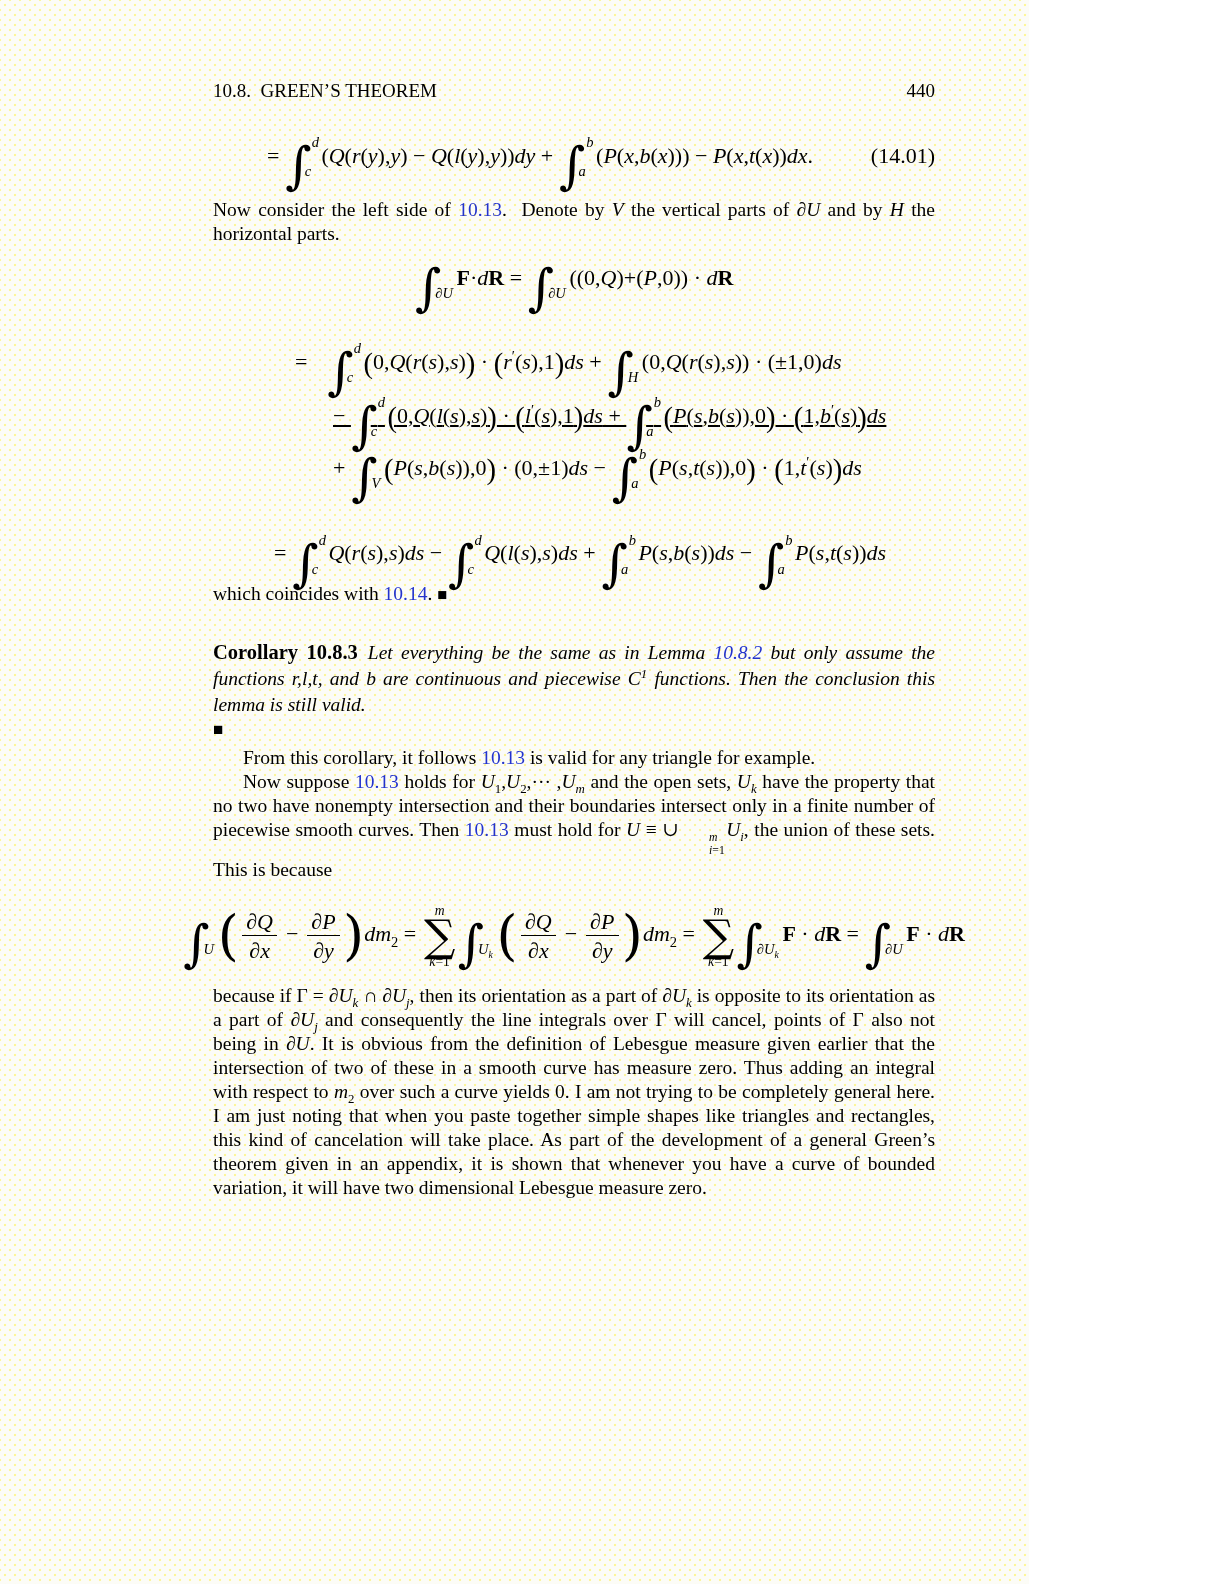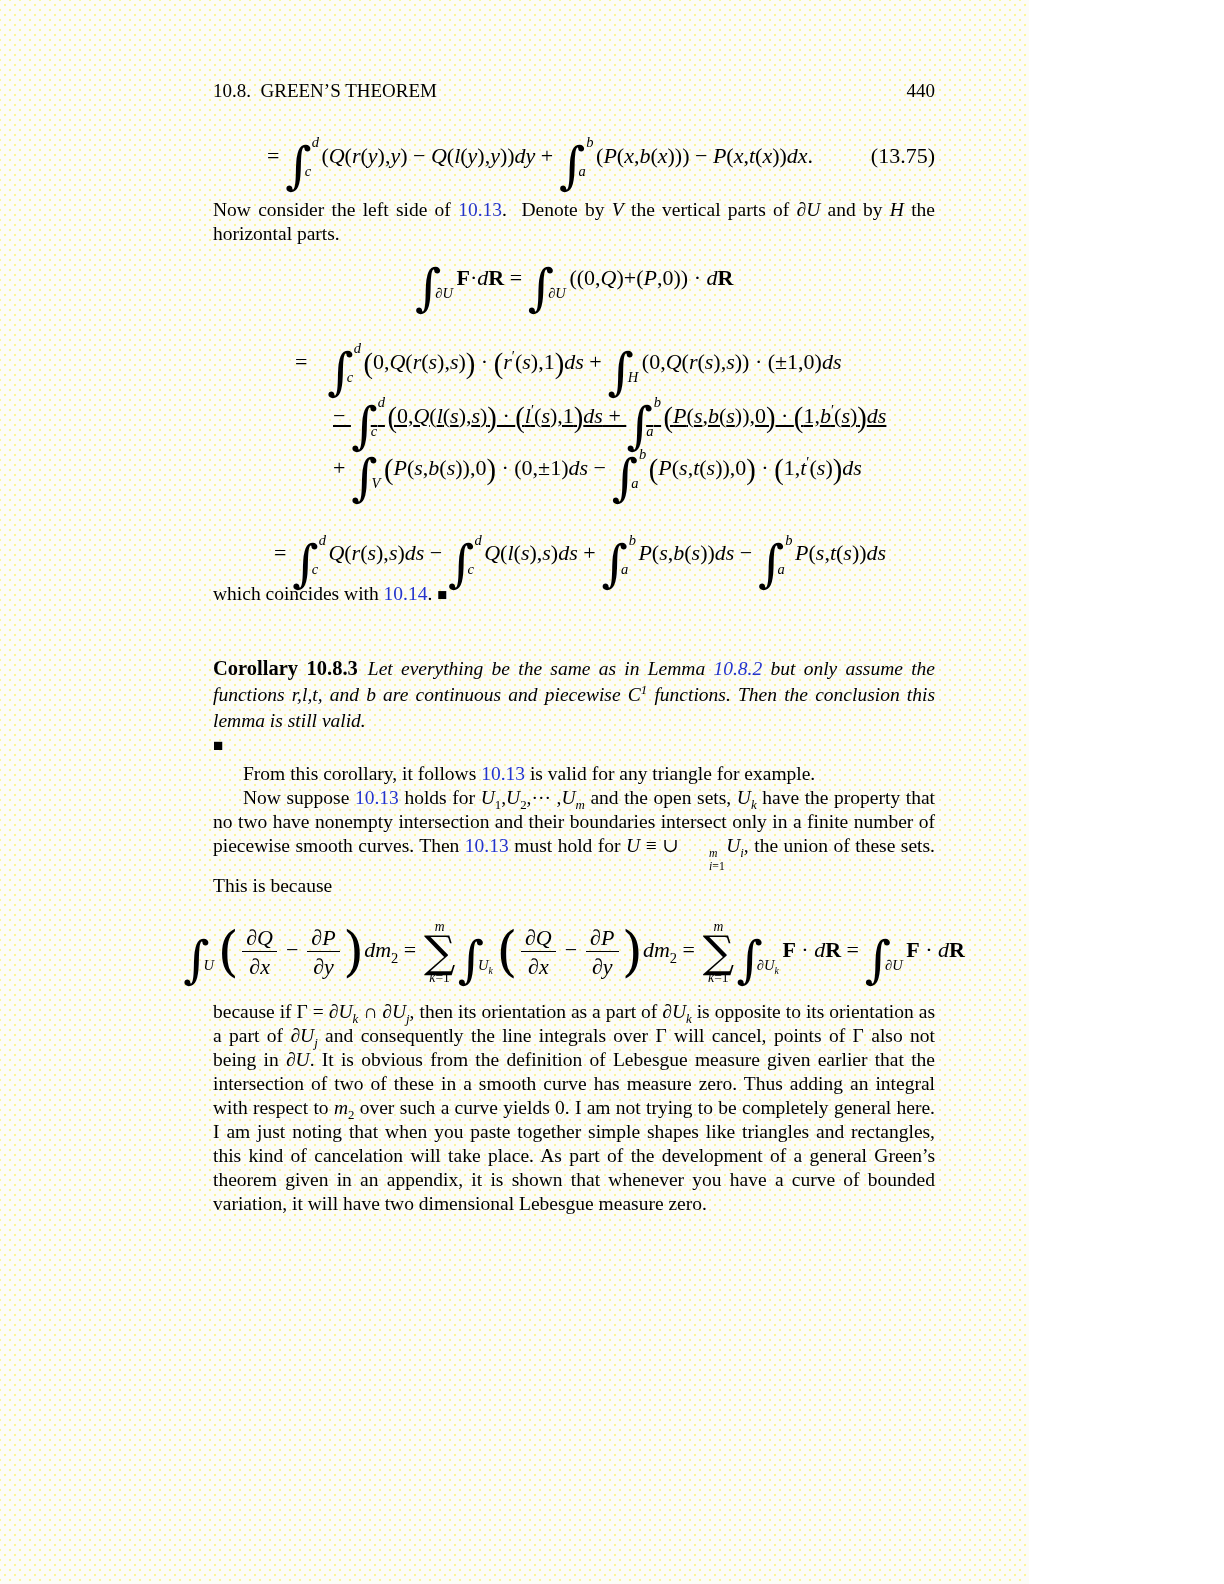--- a/index.html
+++ b/index.html
@@ -57,21 +57,21 @@
 
   
   .eq14 { margin-top:28px; }
   .p-left-side { margin-top:16px; }
   .eq-li { margin-top:6px; }
   .alg { margin-top:32px; }
   .alg .l2 { margin-top:2px;text-decoration:underline; }
   .alg .l3 { margin-top:0; }
   .eq-final { margin-top:22px; }
   .p-coincides { margin-top:14px; }
-  .corollary { margin-top:48px; line-height:26px; }
+  .corollary { margin-top:32px; line-height:26px; }
   .chead { font-size:20.5px; margin-right:10px; }
   .cbody { font-style:italic; }
   .proof { margin-top:22px; }
   .plabel { margin-right:6px; }
   .p-from { margin-top:6px; }
   .eq-us { margin-top:14px; margin-bottom:8px; }
   .p-illustration { margin-top:2px; }
 </style>
 </head>
 <body>
@@ -79,21 +79,21 @@
 <div class="page">
   <div class="content">
 
     <div class="header">
       <span>10.8.&nbsp; GREEN’S THEOREM</span>
       <span>440</span>
     </div>
 
     <div class="dline eq14 pl54">
       <span class="eqc">= <span class="ig">∫</span><span class="il">c</span><span class="iu">d</span>(<i>Q</i>(<i>r</i>(<i>y</i>),<i>y</i>) − <i>Q</i>(<i>l</i>(<i>y</i>),<i>y</i>))<i>dy</i> + <span class="ig">∫</span><span class="il">a</span><span class="iu">b</span>(<i>P</i>(<i>x</i>,<i>b</i>(<i>x</i>))) − <i>P</i>(<i>x</i>,<i>t</i>(<i>x</i>))<i>dx</i>.</span>
-      <span class="eqnum">(13.75)</span>
+      <span class="eqnum">(14.01)</span>
     </div>
 
     <p class="p-left-side">Now consider the left side of <a class="ref">10.13</a>.&nbsp; Denote by <i>V</i> the vertical parts of <i>∂U</i> and by <i>H</i> the horizontal parts.</p>
 
     <div class="dline ctr eq-li">
       <span class="eqc"><span class="ig">∫</span><span class="il2"><i>∂U</i></span><b>F</b>·<i>d</i><b>R</b> = <span class="ig">∫</span><span class="il2"><i>∂U</i></span>((0,<i>Q</i>)+(<i>P</i>,0)) · <i>d</i><b>R</b></span>
     </div>
 
     <div class="alg">
       <div class="dline pl82">

